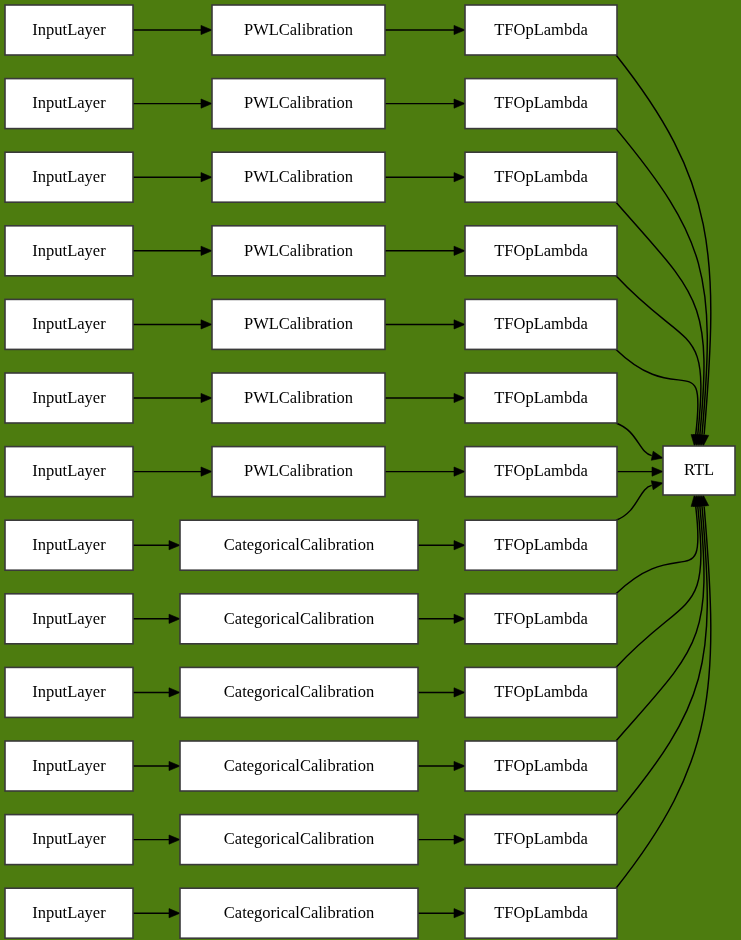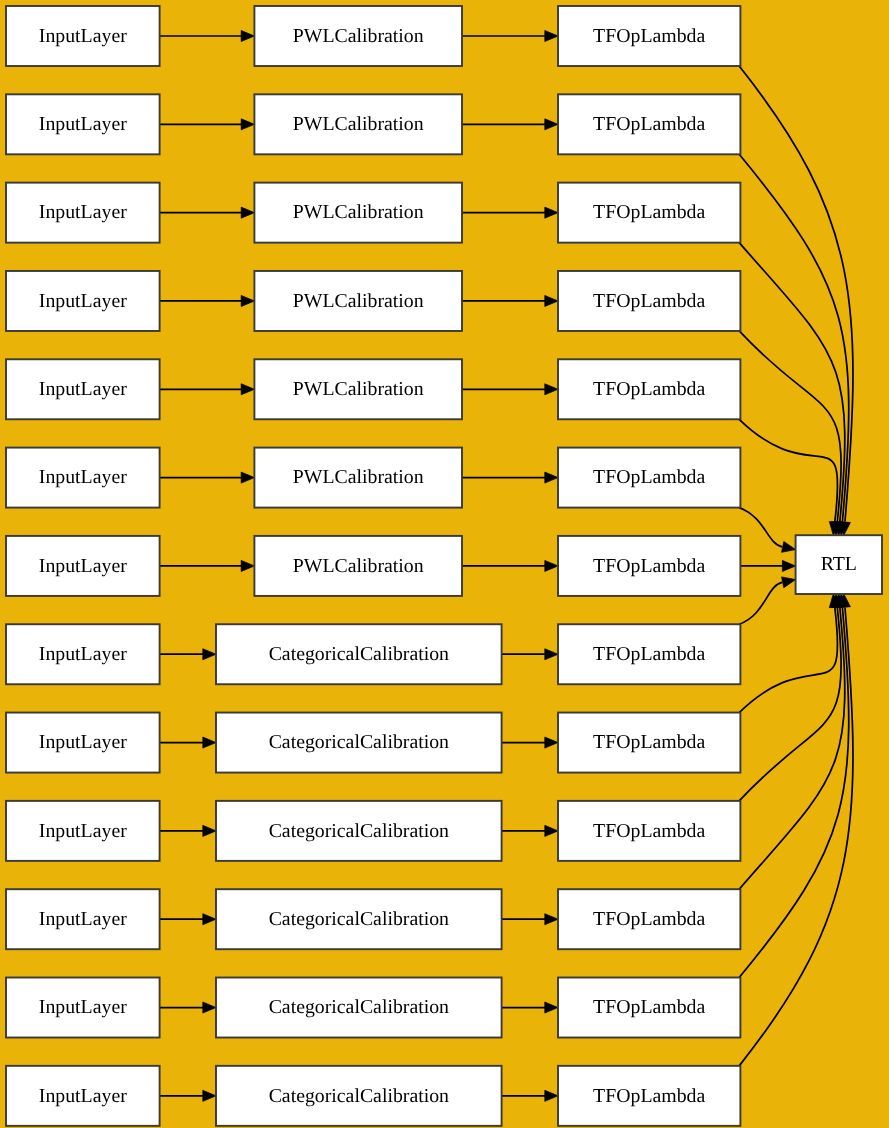--- a/index.html
+++ b/index.html
@@ -10,21 +10,21 @@
   body {
     width: 741px;
     height: 940px;
     overflow: hidden;
     font-family: "Liberation Serif", "DejaVu Serif", serif;
   }
   #graph-root {
     position: relative;
     width: 741px;
     height: 940px;
-    background: #eab308;
+    background: #4d7c0f;
   }
   svg#graph-canvas {
     position: absolute;
     left: 0;
     top: 0;
     width: 741px;
     height: 940px;
     display: block;
   }
   .node-box {

